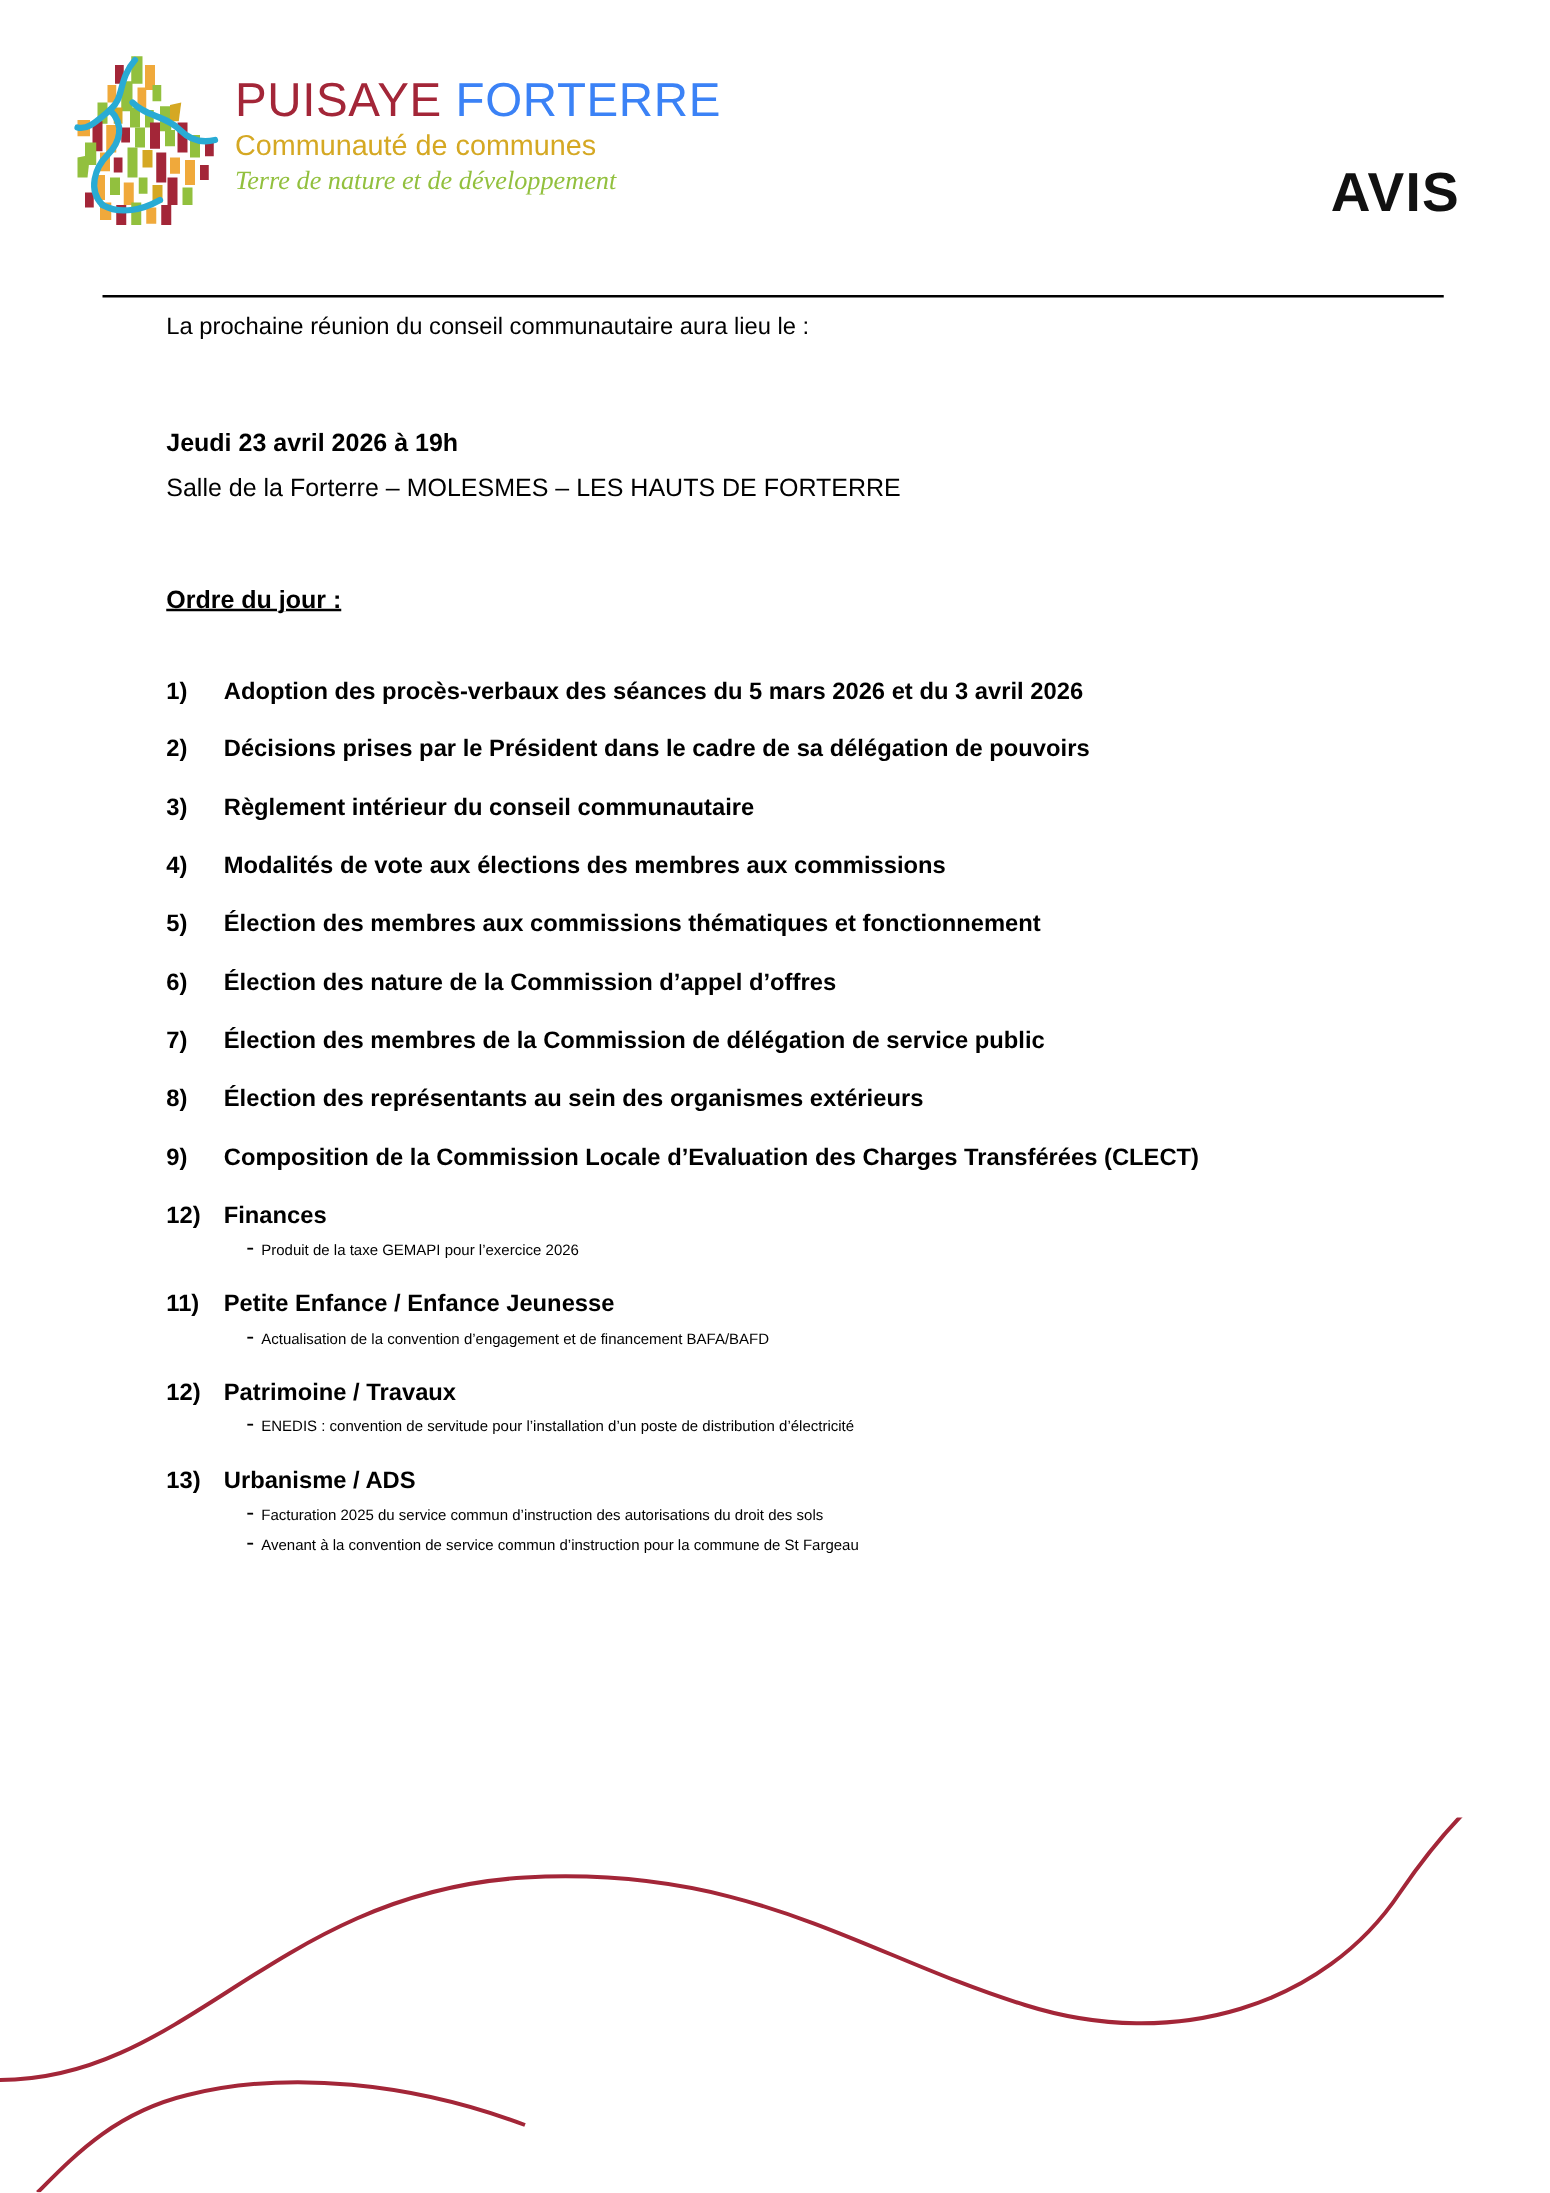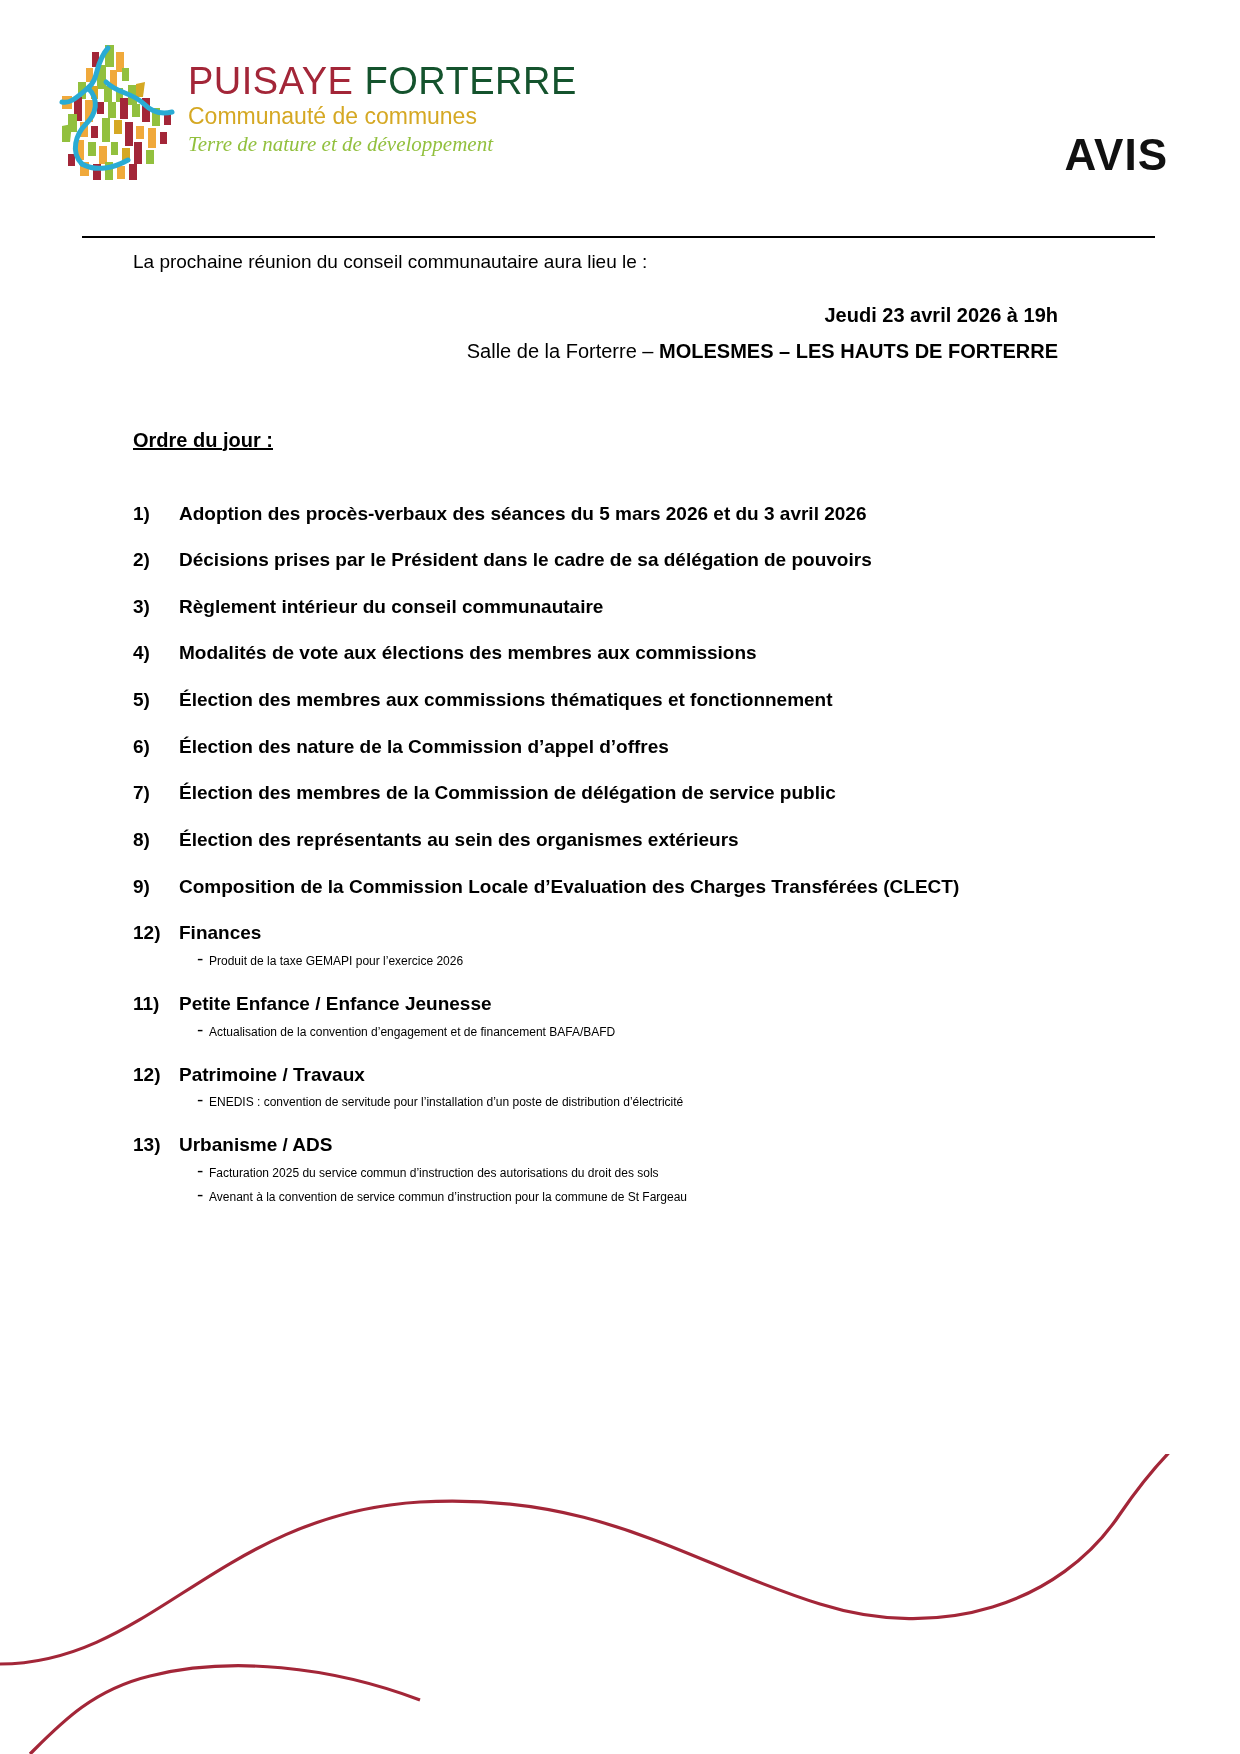--- a/index.html
+++ b/index.html
@@ -51,21 +51,21 @@
   }
   .logo-line1 {
     font-family: "Liberation Sans", sans-serif;
     font-size: 38px;
     font-weight: normal;
     letter-spacing: 0.5px;
     color: #A32638;
     line-height: 1;
     white-space: nowrap;
   }
-  .logo-line1 .forterre { color: #14532d; }
+  .logo-line1 .forterre { color: #3b82f6; }
   .logo-line2 {
     font-family: "Liberation Sans", sans-serif;
     font-size: 23px;
     font-weight: normal;
     color: #D5A823;
     line-height: 1.2;
     margin-top: 3px;
     white-space: nowrap;
   }
   .logo-line3 {
@@ -102,34 +102,34 @@
     top: 248px;
     width: 925px;
   }
   .intro {
     font-size: 19px;
     line-height: 1.45;
     margin-top: 0;
     margin-bottom: 0;
   }
   .meeting {
-    text-align: right;
-    margin-top: 24px;
+    text-align: left;
+    margin-top: 64px;
   }
   .meeting-date {
     font-size: 20px;
     font-weight: bold;
     line-height: 1.55;
   }
   .meeting-place {
     font-size: 20px;
     line-height: 1.55;
     margin-top: 5px;
   }
-  .meeting-place .place-strong { font-weight: bold; }
+  .meeting-place .place-strong { font-weight: normal; }
 
   .agenda-heading {
     font-size: 20px;
     font-weight: bold;
     text-decoration: underline;
     margin-top: 62px;
     margin-left: 0;
   }
 
   .agenda {

